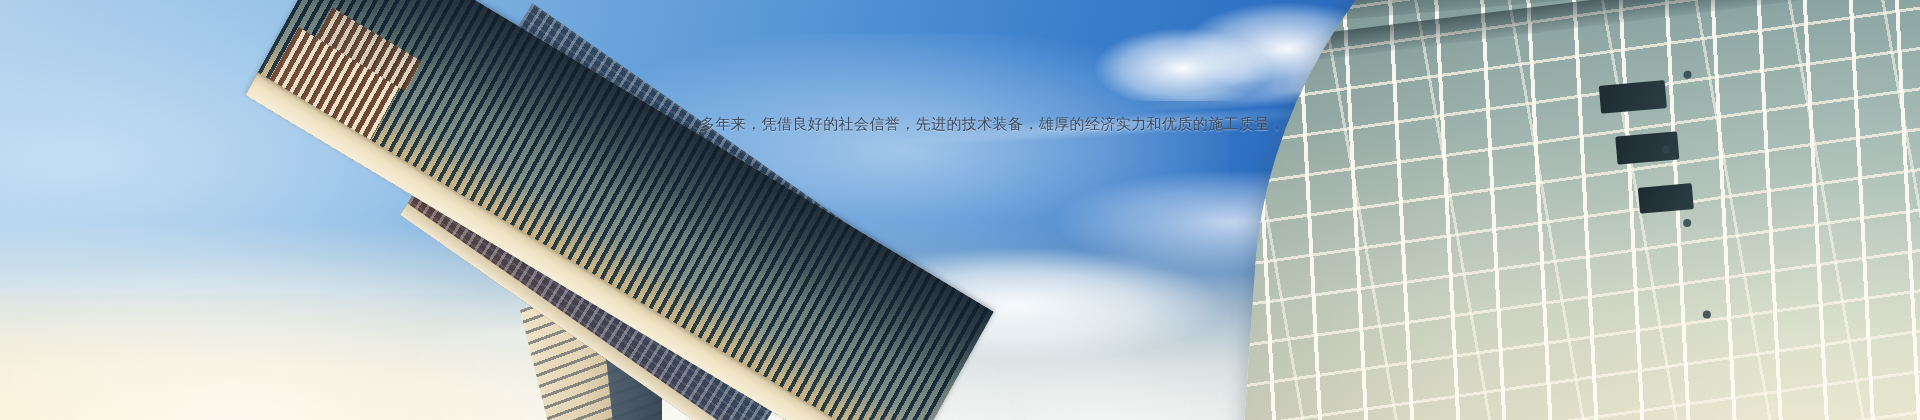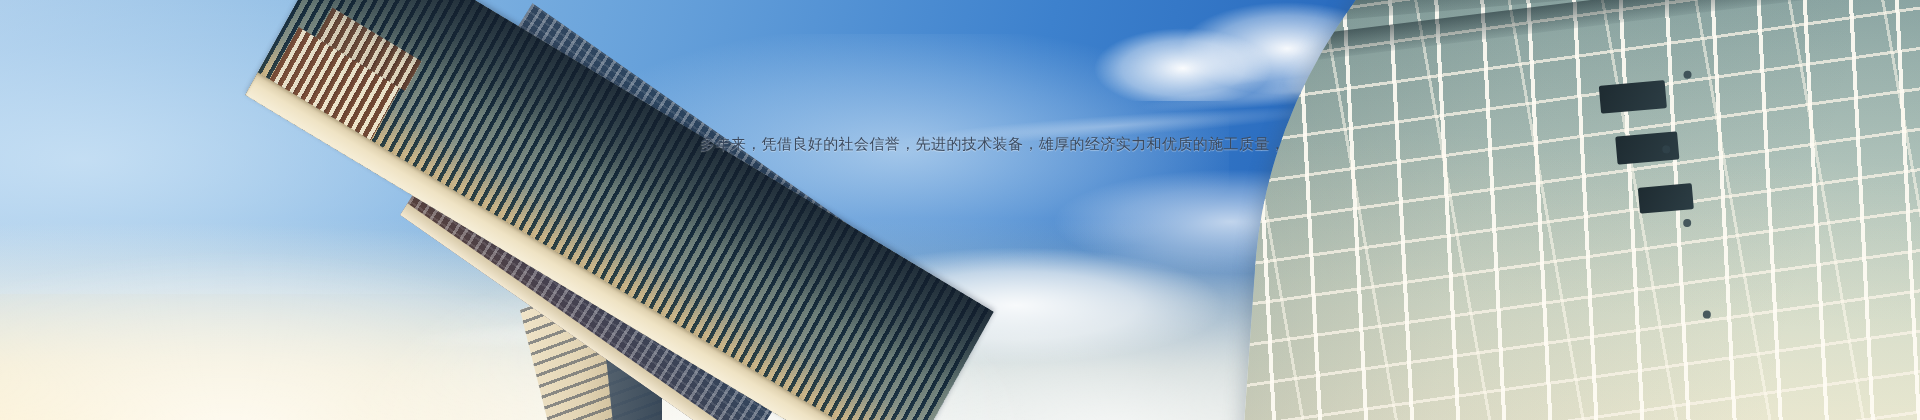--- a/index.html
+++ b/index.html
@@ -311,21 +311,21 @@
     color:#ffffff;
     letter-spacing:1px;
     line-height:1.15;
     white-space:nowrap;
     text-shadow:
       0 1px 2px rgba(40,70,110,0.35),
       0 2px 10px rgba(35,70,120,0.28);
   }
   .headline .gap{ display:inline-block; width:46px; }
   .sub{
-    margin-top:26px;
+    margin-top:6px;
     font-size:15px;
     line-height:28px;
     color:#3c4a5e;
     letter-spacing:.4px;
     text-shadow:0 1px 1px rgba(255,255,255,0.45);
   }
   .sub div{ white-space:nowrap; }
 </style>
 </head>
 <body>

